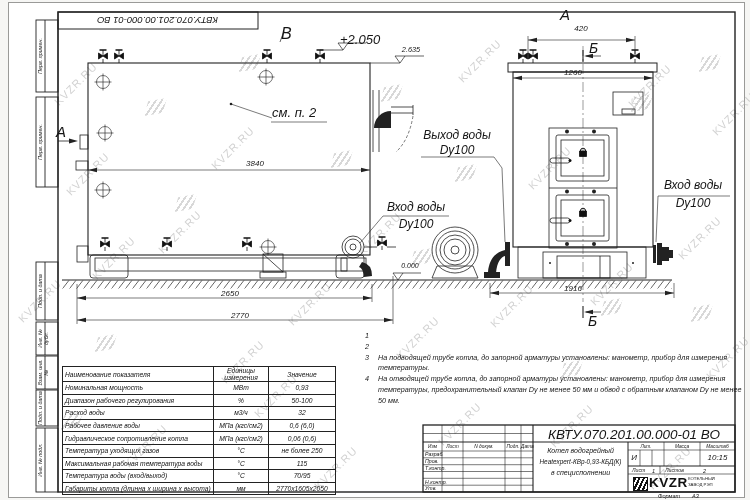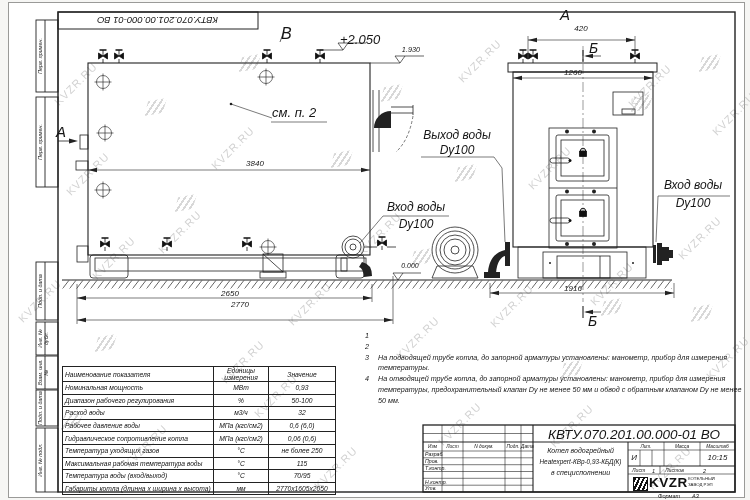--- a/index.html
+++ b/index.html
@@ -321,31 +321,31 @@
       <line x1="700" y1="442" x2="700" y2="466"></line>
       <line x1="640" y1="450" x2="640" y2="466"></line>
       <line x1="652" y1="450" x2="652" y2="466"></line>
       <line x1="660" y1="466" x2="660" y2="474"></line>
     </g>
   </svg>
 
   <div class="t rot180 ctr" style="left:58px;top:13px;width:199px;height:15px;line-height:15px;font-size:9.5px">КВТУ.070.201.00.000-01 ВО</div>
   <div class="t" style="left:281px;top:25px;font-size:16px">В</div>
   <div class="t ctr" style="left:340px;top:33px;width:34px;font-size:13px">+2.050</div>
-  <div class="t ctr" style="left:396px;top:46px;width:30px;font-size:7.3px">1.930</div>
+  <div class="t ctr" style="left:396px;top:46px;width:30px;font-size:7.3px">2.635</div>
   <div class="t" style="left:56px;top:123px;font-size:15px">А</div>
   <div class="t" style="left:272px;top:106px;font-size:13px">см. п. 2</div>
   <div class="t ctr" style="left:230px;top:159px;width:50px;font-size:8px">3840</div>
   <div class="t ctr" style="left:420px;top:129px;width:74px;font-size:12px">Выход воды</div>
   <div class="t ctr" style="left:420px;top:144px;width:74px;font-size:12px">Dy100</div>
   <div class="t ctr" style="left:383px;top:201px;width:66px;font-size:12px">Вход воды</div>
   <div class="t ctr" style="left:383px;top:218px;width:66px;font-size:12px">Dy100</div>
   <div class="t ctr" style="left:396px;top:262px;width:28px;font-size:7px">0.000</div>
   <div class="t ctr" style="left:200px;top:289px;width:60px;font-size:8px">2650</div>
-  <div class="t ctr" style="left:210px;top:300px;width:60px;font-size:8px">2770</div>
+  <div class="t ctr" style="left:210px;top:311px;width:60px;font-size:8px">2770</div>
   <div class="t" style="left:560px;top:6px;font-size:15px">А</div>
   <div class="t ctr" style="left:556px;top:24px;width:50px;font-size:8px">420</div>
   <div class="t" style="left:589px;top:40px;font-size:14px">Б</div>
   <div class="t ctr" style="left:548px;top:68px;width:50px;font-size:8px">1260</div>
   <div class="t ctr" style="left:657px;top:179px;width:72px;font-size:12px">Вход воды</div>
   <div class="t ctr" style="left:657px;top:197px;width:72px;font-size:12px">Dy100</div>
   <div class="t ctr" style="left:548px;top:284px;width:50px;font-size:8px">1916</div>
   <div class="t" style="left:588px;top:313px;font-size:14px">Б</div>
 
   <div class="notes">

